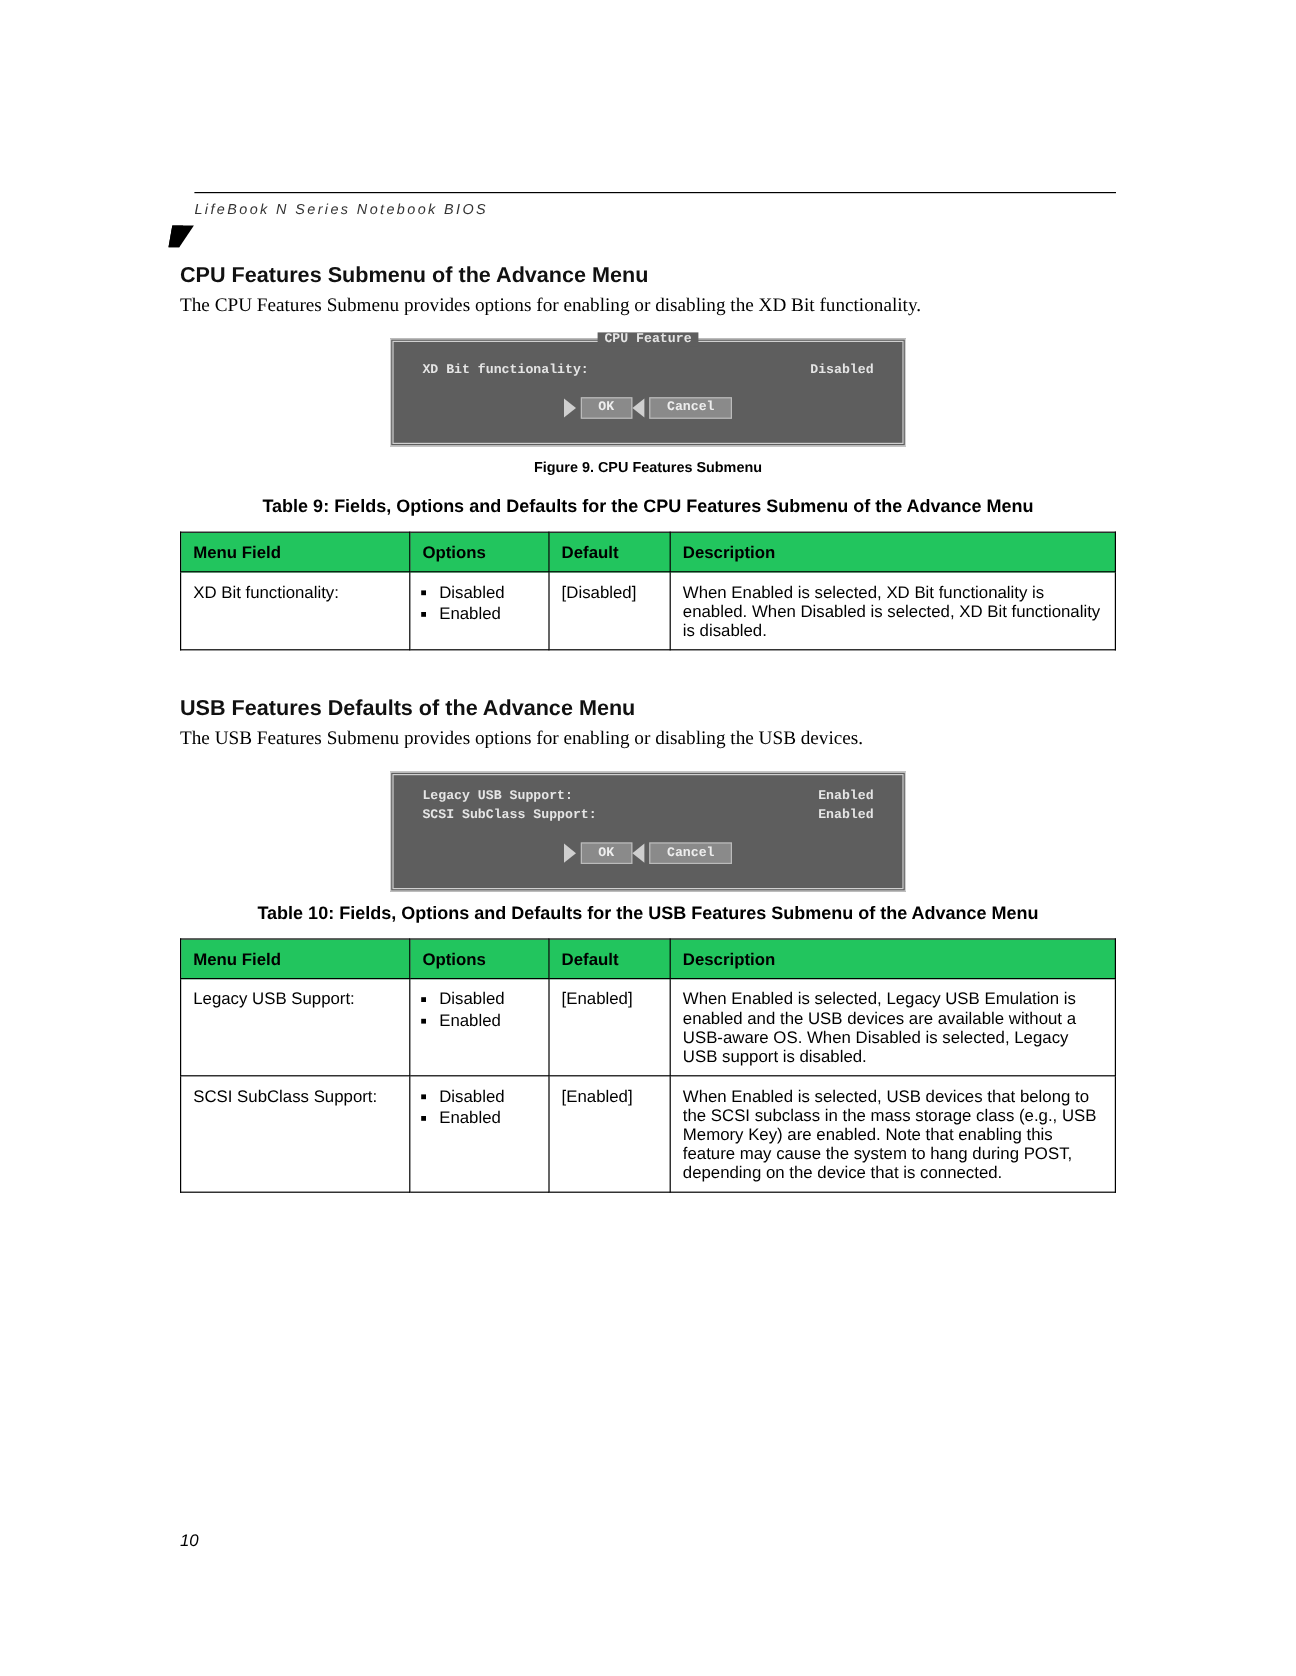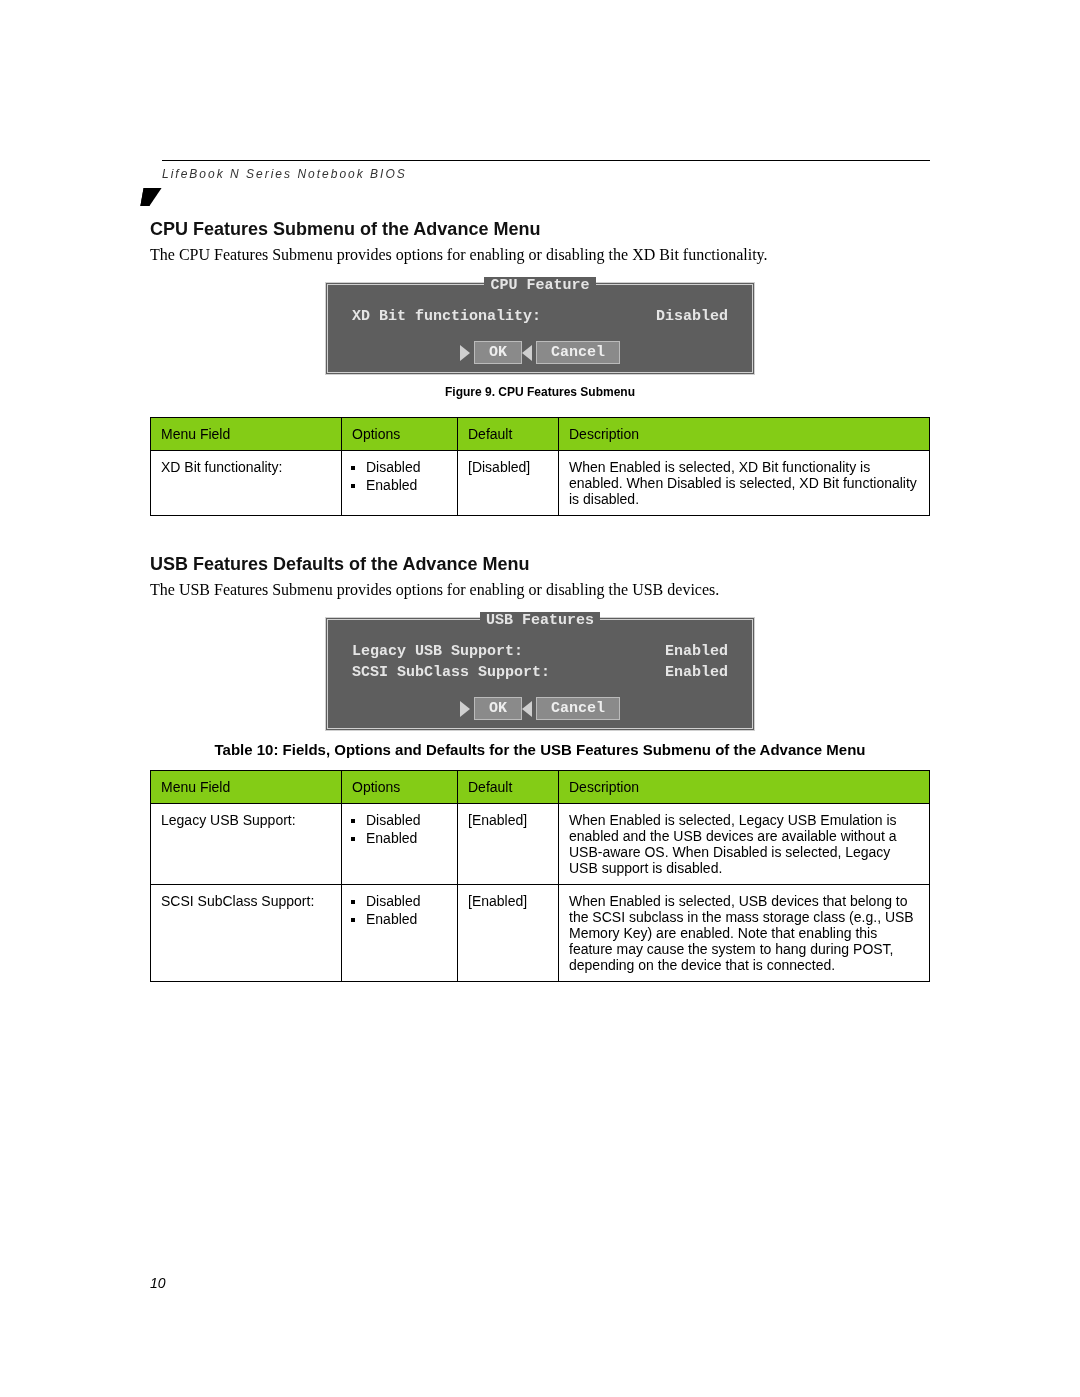--- a/index.html
+++ b/index.html
@@ -46,25 +46,25 @@
   p.intro {
     font-family: Georgia, "Times New Roman", serif;
     font-size: 16px;
     margin: 4px 0 18px 0;
   }
   .bios-box {
     width: 430px;
     margin: 0 auto 10px auto;
     background: #5e5e5e;
     border: 3px double #d0d0d0;
-    padding: 10px 14px 8px 14px;
+    padding: 10px 14px 20px 14px;
     box-sizing: border-box;
     font-family: "Courier New", monospace;
     color: #e5e5e5;
-    font-size: 15px;
+    font-size: 11px;
   }
   .bios-title {
     text-align: center;
     margin: -18px 0 12px 0;
     font-weight: bold;
   }
   .bios-title span {
     background: #5e5e5e;
     padding: 0 6px;
   }
@@ -95,22 +95,22 @@
     margin-bottom: 18px;
     font-size: 14px;
   }
   table.spec th, table.spec td {
     border: 1px solid #000;
     padding: 8px 10px;
     vertical-align: top;
     text-align: left;
   }
   table.spec th {
-    background: #84cc16;
-    font-weight: normal;
+    background: #22c55e;
+    font-weight: bold;
   }
   .opt-list { margin:0; padding-left: 14px; }
   .opt-list li { list-style: square; margin-bottom:2px; }
   .page-num {
     position:absolute; left:150px; bottom:106px;
     font-style: italic; font-size:14px;
   }
 </style>
 </head>
 <body>
@@ -134,20 +134,21 @@
         <span class="arrow right"></span>
         <span class="lbl">OK</span>
       </div>
       <div class="bios-btn">
         <span class="arrow left"></span>
         <span class="lbl">Cancel</span>
       </div>
     </div>
   </div>
   <div class="fig-caption">Figure 9.  CPU Features Submenu</div>
+  <div class="table-title">Table 9: Fields, Options and Defaults for the CPU Features Submenu of the Advance Menu</div>
 
   <table class="spec">
     <tbody>
         <tr>
       <th style="width:170px">Menu Field</th>
       <th style="width:95px">Options</th>
       <th style="width:80px">Default</th>
       <th>Description</th>
     </tr>
     <tr>
@@ -161,21 +162,20 @@
       <td>[Disabled]</td>
       <td>When Enabled is selected, XD Bit functionality is enabled. When Disabled is selected, XD Bit functionality is disabled.</td>
     </tr>
   </tbody>
     </table>
 
   <h2 class="section">USB Features Defaults of the Advance Menu</h2>
   <p class="intro">The USB Features Submenu provides options for enabling or disabling the USB devices.</p>
 
   <div class="bios-box">
-    <div class="bios-title"><span>USB Features</span></div>
     <div class="bios-line">
       <span>Legacy USB Support:</span>
       <span>Enabled</span>
     </div>
     <div class="bios-line">
       <span>SCSI SubClass Support:</span>
       <span>Enabled</span>
     </div>
     <div class="bios-buttons">
       <div class="bios-btn">

